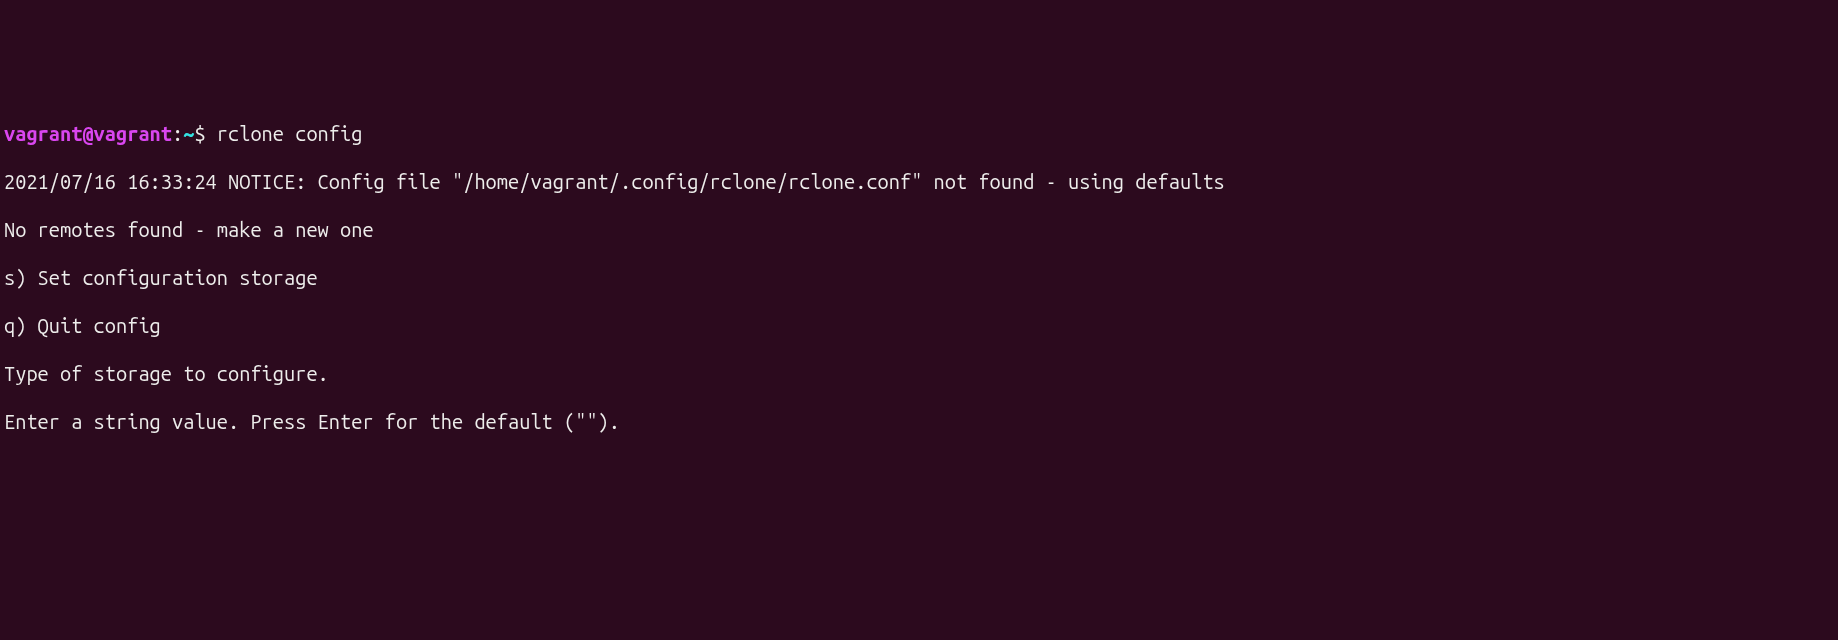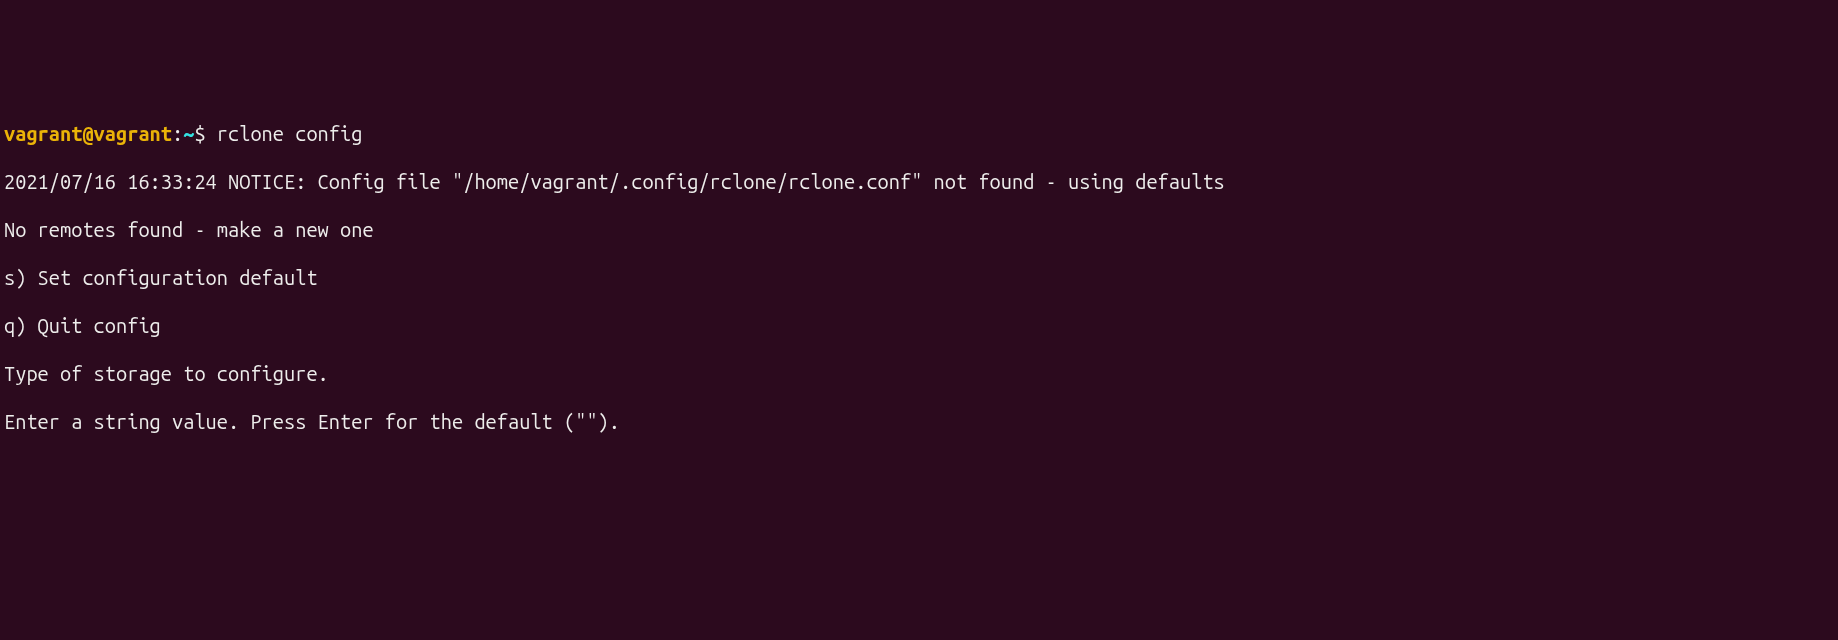--- a/index.html
+++ b/index.html
@@ -10,35 +10,35 @@
     body {
       background-color: #2c0a1e;
       font-family: 'Ubuntu Mono', 'DejaVu Sans Mono', 'Consolas', monospace;
       font-size: 20px;
       line-height: 1.2;
       color: #ffffff;
       padding: 2px 4px;
       white-space: pre;
       overflow: hidden;
     }
-    .bright-green { color: #eab308; font-weight: bold; }
+    .bright-green { color: #d946ef; font-weight: bold; }
     .cyan { color: #34e2e2; font-weight: bold; }
     .white { color: #eeeeec; }
     .line { display: block; }
   </style>
 </head>
 <body>
 
 
 
 <div>
 <span class="line"><span class="bright-green">vagrant@vagrant</span><span class="white">:</span><span class="cyan">~</span><span class="white">$</span><span class="white"> </span><span class="white">rclone config</span></span>
 <span class="line white">2021/07/16 16:33:24 NOTICE: Config file "/home/vagrant/.config/rclone/rclone.conf" not found - using defaults</span>
 <span class="line white">No remotes found - make a new one</span>
-<span class="line white">s) Set configuration default</span>
+<span class="line white">s) Set configuration storage</span>
 <span class="line white">q) Quit config</span>
 <span class="line white">Type of storage to configure.</span>
 <span class="line white">Enter a string value. Press Enter for the default ("").</span>
 
 </div>
 
 
 
 
 </body></html>

